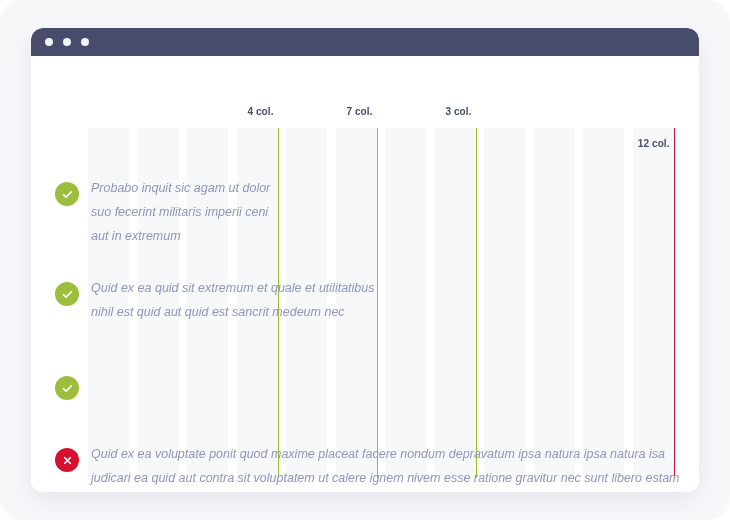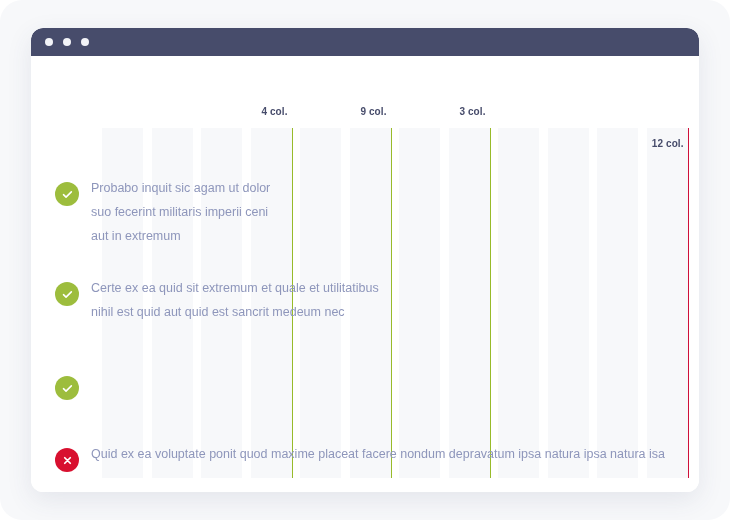--- a/index.html
+++ b/index.html
@@ -64,21 +64,21 @@
     left: 0;
     top: 28px;
     width: 668px;
     height: 436px;
     background: #ffffff;
   }
 
   
   #columns {
     position: absolute;
-    left: 71px;
+    left: 57px;
     top: 72px;
     width: 594px;
     height: 350px;
     text-decoration: underline;
   }
   .col-stripe {
     position: absolute;
     top: 0;
     height: 100%;
     width: 41px;
@@ -130,20 +130,21 @@
   .badge.bad { background: #d8102f; }
   .badge svg { display: block; }
 
   .row-text {
     position: absolute;
     left: 60px;
     color: #8e96bb;
     font-size: 12.5px;
     line-height: 24px;
     white-space: nowrap;
+    font-style: italic;
   }
   .row-text .line { display: block; }
 </style>
 </head>
 <body>
 
 <div id="page">
 
   <div id="window">
 
@@ -165,21 +166,21 @@
           <div class="col-stripe" style="left: 247.5px; width: 41.1px;"></div>
           <div class="col-stripe" style="left: 297px; width: 41.1px;"></div>
           <div class="col-stripe" style="left: 346.5px; width: 41.1px;"></div>
           <div class="col-stripe" style="left: 396px; width: 41.1px;"></div>
           <div class="col-stripe" style="left: 445.5px; width: 41.1px;"></div>
           <div class="col-stripe" style="left: 495px; width: 41.1px;"></div>
           <div class="col-stripe" style="left: 544.5px; width: 41.1px;"></div>
           <div class="guide green" style="left: 189.6px; background: rgb(152, 187, 42);"></div>
           <div class="guide-label" style="left: 191.6px;">4 col.</div>
           <div class="guide green" style="left: 288.6px; background: rgb(152, 187, 42);"></div>
-          <div class="guide-label" style="left: 290.6px;">9 col.</div>
+          <div class="guide-label" style="left: 290.6px;">7 col.</div>
           <div class="guide green" style="left: 387.6px; background: rgb(152, 187, 42);"></div>
           <div class="guide-label" style="left: 389.6px;">3 col.</div>
           <div class="guide red" style="left: 585.6px; background: rgb(208, 16, 58);"></div>
           <div class="guide-label" style="left: 587.6px; margin-top: 32px;">12 col.</div>
         </div>
       <div id="rows">
           <div class="badge ok" style="top: 126px; background: rgb(157, 189, 61);">
             <span>
               <svg width="11" height="11" viewBox="0 0 12 12">
                 <path d="M1.6 6.2 L4.4 8.9 L10.2 3.1" stroke="#ffffff" stroke-width="1.7" fill="none" stroke-linecap="round" stroke-linejoin="round"></path>
@@ -192,37 +193,38 @@
             <span class="line">aut in extremum</span>
           </div>
           <div class="badge ok" style="top: 226px; background: rgb(157, 189, 61);">
             <span>
               <svg width="11" height="11" viewBox="0 0 12 12">
                 <path d="M1.6 6.2 L4.4 8.9 L10.2 3.1" stroke="#ffffff" stroke-width="1.7" fill="none" stroke-linecap="round" stroke-linejoin="round"></path>
               </svg>
             </span>
           </div>
           <div class="row-text" style="top: 220px;">
-            <span class="line">Certe ex ea quid sit extremum et quale et utilitatibus</span>
+            <span class="line">Quid ex ea quid sit extremum et quale et utilitatibus</span>
             <span class="line">nihil est quid aut quid est sancrit medeum nec</span>
           </div>
           <div class="badge ok" style="top: 320px; background: rgb(157, 189, 61);">
             <span>
               <svg width="11" height="11" viewBox="0 0 12 12">
                 <path d="M1.6 6.2 L4.4 8.9 L10.2 3.1" stroke="#ffffff" stroke-width="1.7" fill="none" stroke-linecap="round" stroke-linejoin="round"></path>
               </svg>
             </span>
           </div>
           <div class="badge bad" style="top: 392px; background: rgb(216, 16, 47);">
             <span>
               <svg width="11" height="11" viewBox="0 0 12 12">
                 <path d="M3 3 L9 9 M9 3 L3 9" stroke="#ffffff" stroke-width="1.9" fill="none" stroke-linecap="round"></path>
               </svg>
             </span>
           </div>
           <div class="row-text" style="top: 386px;">
             <span class="line">Quid ex ea voluptate ponit quod maxime placeat facere nondum depravatum ipsa natura ipsa natura isa</span>
+            <span class="line">judicari ea quid aut contra sit voluptatem ut calere ignem nivem esse ratione gravitur nec sunt libero estam</span>
           </div>
         </div>
     </div>
 
   </div>
 </div>
 
 </body></html>

